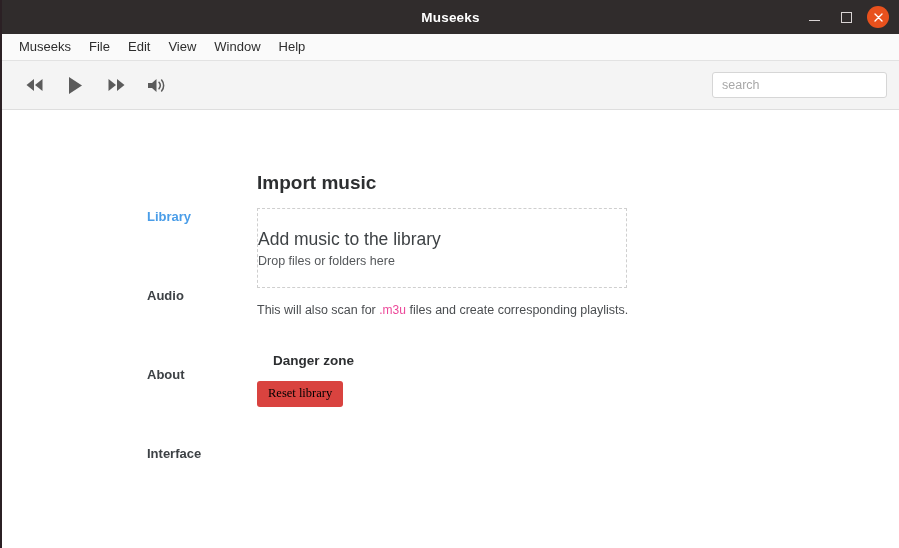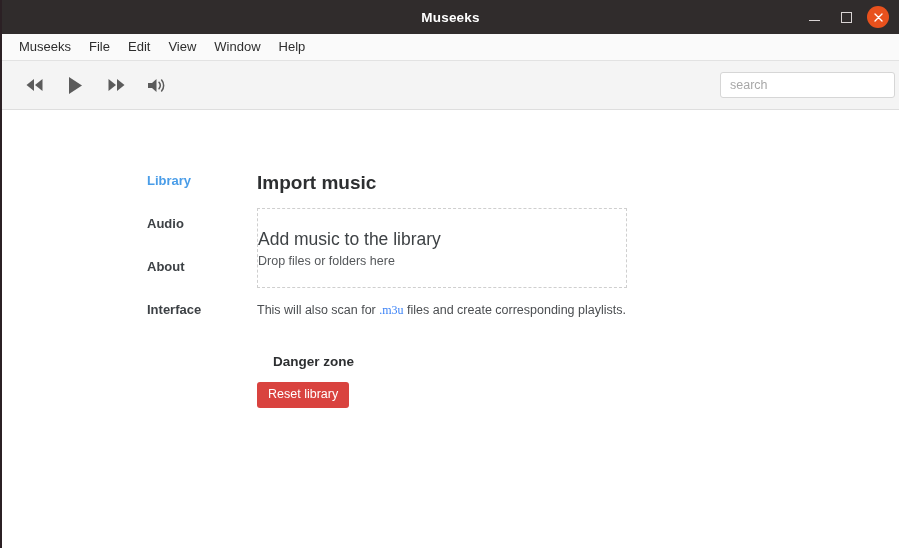--- a/index.html
+++ b/index.html
@@ -122,21 +122,21 @@
     height: 30px;
     display: flex;
     align-items: center;
     justify-content: center;
     cursor: default;
   }
   .t-btn svg { display: block; fill: #5b5b5b; }
 
   .search-wrap {
     position: absolute;
-    right: 4px;
+    right: 12px;
     top: 11px;
     padding-left: 13px;
   }
   .search-input {
     width: 175px;
     height: 26px;
     box-sizing: border-box;
     border: 1px solid #d6d6d6;
     border-radius: 3px;
     background: #ffffff;
@@ -161,20 +161,21 @@
     flex-shrink: 0;
     padding-top: 4px;
   }
   .nav-item {
     font-size: 13px;
     font-weight: bold;
     color: #3d4145;
     height: 43px;
     line-height: 18px;
     cursor: default;
+    margin-top: 36px;
   }
   .nav-item.active { color: #4a9de8; }
 
   .panel {
     flex: 1;
     padding-top: 4px;
   }
   .section-title {
     font-size: 19px;
     font-weight: bold;
@@ -201,37 +202,37 @@
     font-size: 12.5px;
     color: #55585b;
     margin-top: 3px;
   }
   .hint {
     font-size: 12.5px;
     color: #4b4e51;
     margin-top: 15px;
   }
   .hint code {
-    font-family: Liberation Serif, serif;
+    font-family: Liberation Sans, sans-serif;
     font-size: 12px;
-    color: #3b82f6;
+    color: #ec4899;
   }
   .danger-title {
     font-size: 13.5px;
     font-weight: bold;
     color: #2d2f31;
     margin: 36px 0 13px 16px;
   }
   .reset-btn {
     display: inline-block;
     background: #d9433f;
-    color: #ffffff;
+    color: #000000;
     border: none;
     border-radius: 3px;
-    font-family: Liberation Sans, sans-serif;
+    font-family: Liberation Serif, serif;
     font-size: 12.5px;
     padding: 6px 11px 7px 11px;
     cursor: default;
     line-height: 1.05;
   }
 </style>
 </head>
 <body>
 
 <div class="window">

